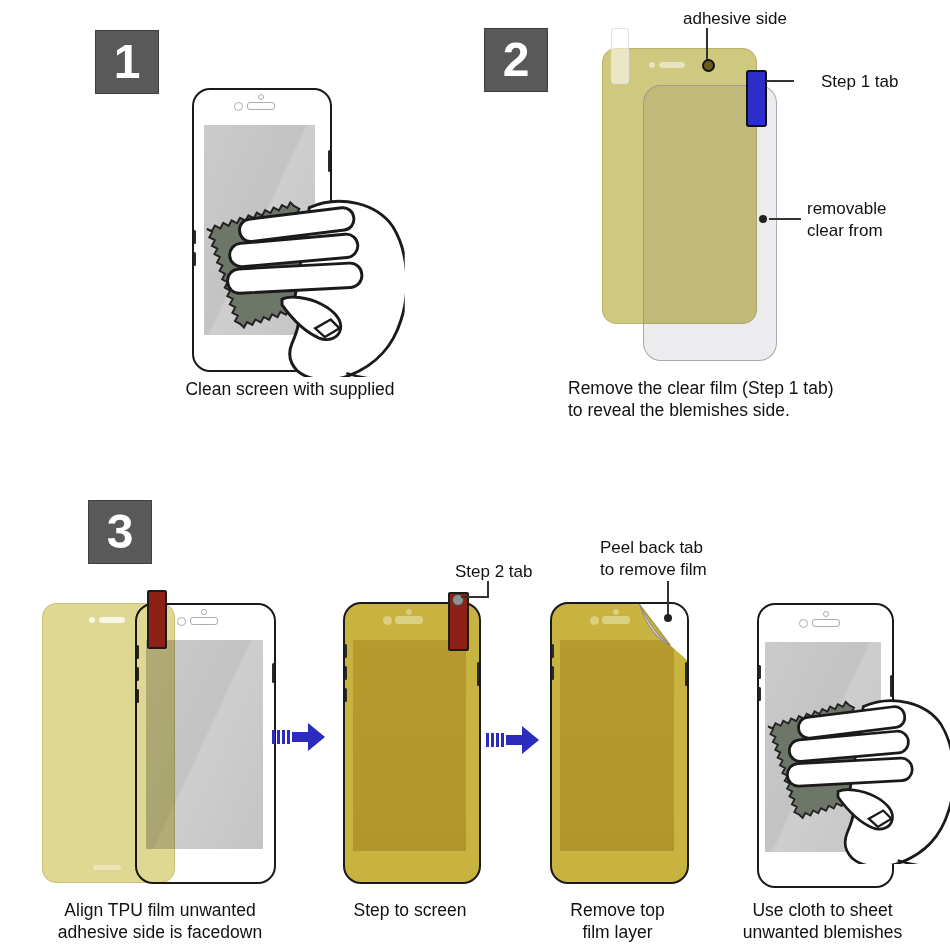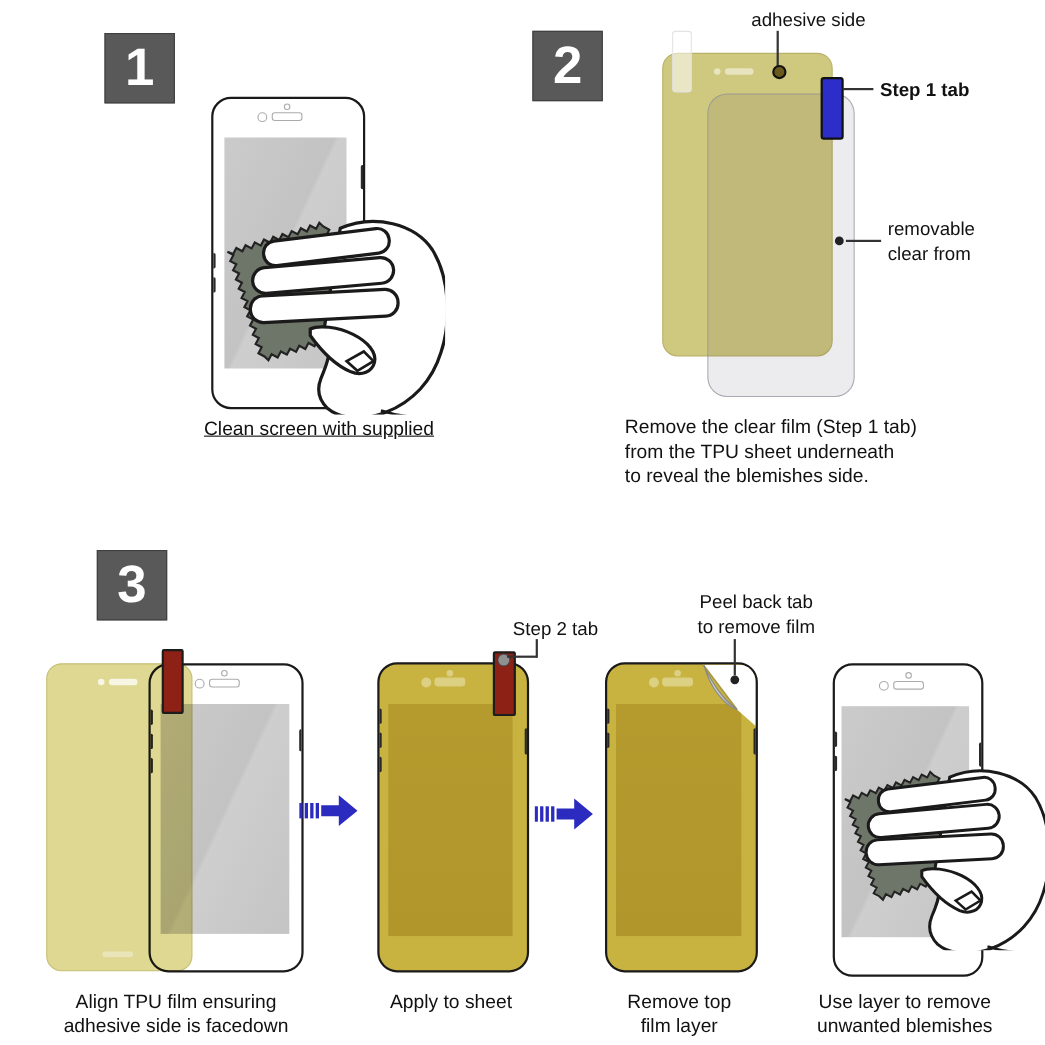--- a/index.html
+++ b/index.html
@@ -38,21 +38,21 @@
   .tab-red{position:absolute;width:16px;height:55px;background:#8e2115;border:2px solid #1c1c1c;border-radius:2px;}
   .tabdot{position:absolute;width:10px;height:10px;border-radius:50%;background:#909090;border:1.5px solid #444;}
   
   .pline{position:absolute;background:#333;}
   .pdot{position:absolute;width:9px;height:9px;border-radius:50%;background:#6b5a1e;border:2px solid #111;}
   .pdot-dark{position:absolute;width:8px;height:8px;border-radius:50%;background:#222;}
   
   .caption{position:absolute;font-size:17.5px;line-height:22px;color:#111;}
   .caption.center{text-align:center;}
   .lbl{position:absolute;font-size:17px;line-height:22px;color:#111;}
-  .lbl.center{text-align:center;}
+  .lbl.center{}
   svg{display:block;}
 </style>
 </head>
 <body>
 
 <div class="canvas">
 
   <svg width="0" height="0" style="position:absolute">
     <defs>
       <linearGradient id="foldgrad" x1="0" y1="0" x2="1" y2="1">
@@ -89,53 +89,52 @@
     <div class="spk" style="left:53px;top:12px;"></div>
     <div class="dot2" style="left:64px;top:4px;"></div>
     <div class="nub" style="left:-1px;top:140px;width:3px;height:14px;"></div>
     <div class="nub" style="left:-1px;top:162px;width:3px;height:14px;"></div>
     <div class="nub" style="right:-1px;top:60px;width:3px;height:22px;"></div>
   </div>
   <svg class="abs" style="left:200px;top:192px;" width="205" height="185" viewBox="0 0 210 190">
       <use href="#hand-wipe"></use>
     </svg>
 
-  <div class="caption center" style="left:155px;top:378px;width:270px;text-decoration:underline;">
+  <div class="caption center" style="left:155px;top:378px;width:270px;">
     <div>Clean screen with supplied</div>
   </div>
 
   <div class="stepbox" style="left:484px;top:28px;">
     <span>2</span>
   </div>
 
   <div class="film film-yellow" style="left:602px;top:48px;width:153px;height:274px;z-index:1;">
     <div class="filmdot" style="left:46px;top:13px;width:6px;height:6px;"></div>
     <div class="filmpill" style="left:56px;top:13px;width:26px;height:6px;"></div>
   </div>
   <div class="cuttab" style="left:611px;top:28px;z-index:2;"></div>
   <div class="clearfilm" style="left:643px;top:85px;width:132px;height:274px;z-index:3;"></div>
   <div class="tab-blue" style="left:746px;top:70px;z-index:4;"></div>
 
   <div class="lbl" style="left:683px;top:8px;width:130px;">adhesive side</div>
   <div class="pline" style="left:706px;top:28px;width:2px;height:32px;z-index:5;"></div>
   <div class="pdot" style="left:702px;top:59px;z-index:5;"></div>
 
   <div class="pline" style="left:766px;top:80px;width:28px;height:2px;z-index:5;"></div>
-  <div class="lbl" style="left:800px;top:71px;width:110px;font-weight:bold;">Step 1 tab</div>
+  <div class="lbl" style="left:821px;top:71px;width:110px;">Step 1 tab</div>
 
   <div class="pdot-dark" style="left:759px;top:215px;z-index:5;"></div>
   <div class="pline" style="left:769px;top:218px;width:32px;height:2px;z-index:5;"></div>
   <div class="lbl" style="left:807px;top:198px;width:120px;">
     <div>removable</div>
     <div>clear from</div>
   </div>
 
   <div class="caption" style="left:568px;top:377px;width:340px;">
     <div>Remove the clear film (Step 1 tab)</div>
-    <div>from the TPU sheet underneath</div>
     <div>to reveal the blemishes side.</div>
   </div>
 
   <div class="stepbox" style="left:88px;top:500px;">
     <span>3</span>
   </div>
 
   <div class="phone" style="left:135px;top:603px;width:137px;height:277px;z-index:1;">
     <div class="screen" style="left:9px;top:35px;width:117px;height:209px;"></div>
     <div class="cam" style="left:40px;top:12px;"></div>
@@ -205,28 +204,28 @@
     <div class="dot2" style="left:64px;top:6px;"></div>
     <div class="nub" style="left:-1px;top:60px;width:3px;height:14px;"></div>
     <div class="nub" style="left:-1px;top:82px;width:3px;height:14px;"></div>
     <div class="nub" style="right:-1px;top:70px;width:3px;height:22px;"></div>
   </div>
   <svg class="abs" style="left:762px;top:678px;z-index:2;" width="190" height="200" viewBox="0 0 210 190">
       <use href="#hand-wipe"></use>
     </svg>
 
   <div class="caption center" style="left:15px;top:899px;width:290px;">
-    <div>Align TPU film ensuring</div>
+    <div>Align TPU film unwanted</div>
     <div>adhesive side is facedown</div>
   </div>
   <div class="caption center" style="left:330px;top:899px;width:160px;">
-    <div>Apply to sheet</div>
+    <div>Step to screen</div>
   </div>
   <div class="caption center" style="left:545px;top:899px;width:145px;">
     <div>Remove top</div>
     <div>film layer</div>
   </div>
   <div class="caption center" style="left:705px;top:899px;width:235px;">
-    <div>Use layer to remove</div>
+    <div>Use cloth to sheet</div>
     <div>unwanted blemishes</div>
   </div>
 
 </div>
 
 </body></html>

